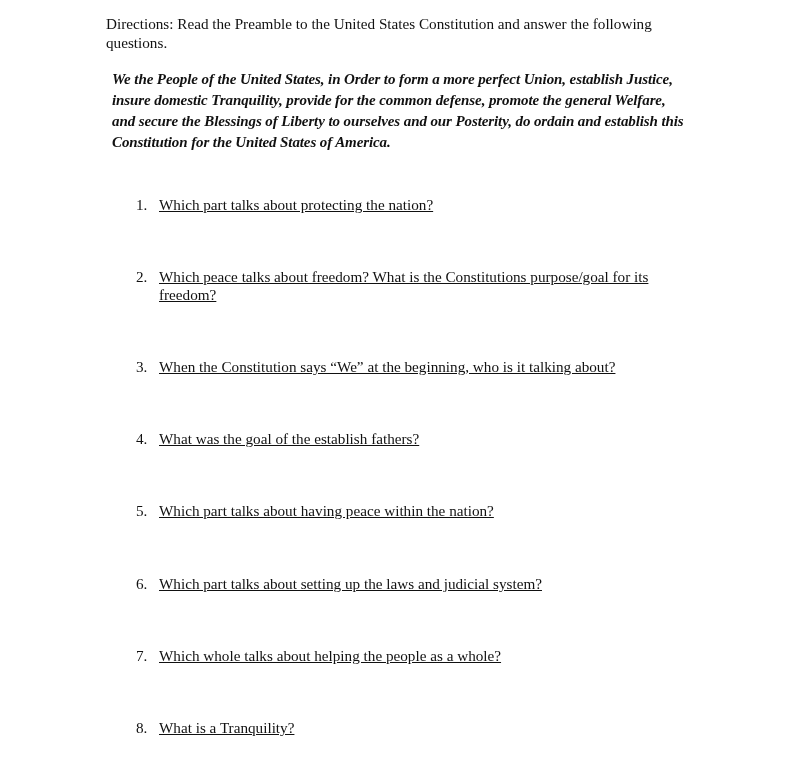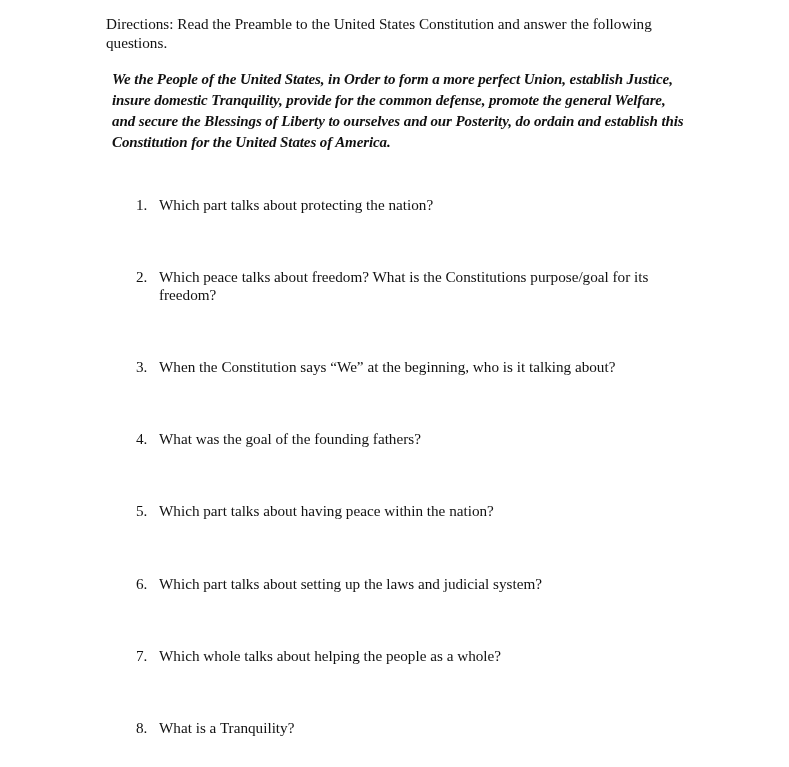--- a/index.html
+++ b/index.html
@@ -41,20 +41,21 @@
       font-size: 15.2px;
       line-height: 18px;
       display: flex;
     }
     .question .num {
       width: 23px;
       flex: 0 0 23px;
     }
     .question .text {
       flex: 1;
+      text-decoration: underline;
     }
     .q1 { top: 196px; }
     .q2 { top: 268px; }
     .q3 { top: 358px; }
     .q4 { top: 430px; }
     .q5 { top: 502px; }
     .q6 { top: 575px; }
     .q7 { top: 647px; }
     .q8 { top: 719px; }
   </style>
@@ -75,21 +76,21 @@
   <span class="text">Which peace talks about freedom? What is the Constitutions purpose/goal for its freedom?</span>
 </div>
 
 <div class="question q3">
   <span class="num">3.</span>
   <span class="text">When the Constitution says “We” at the beginning, who is it talking about?</span>
 </div>
 
 <div class="question q4">
   <span class="num">4.</span>
-  <span class="text">What was the goal of the founding fathers?</span>
+  <span class="text">What was the goal of the establish fathers?</span>
 </div>
 
 <div class="question q5">
   <span class="num">5.</span>
   <span class="text">Which part talks about having peace within the nation?</span>
 </div>
 
 <div class="question q6">
   <span class="num">6.</span>
   <span class="text">Which part talks about setting up the laws and judicial system?</span>

